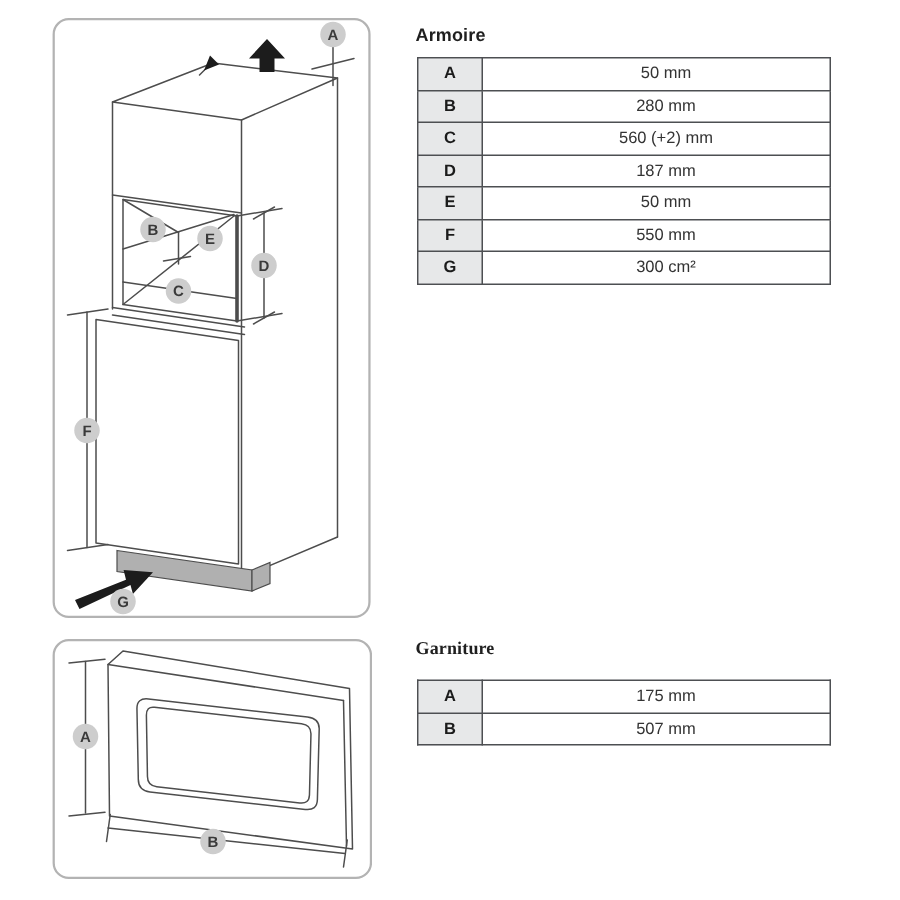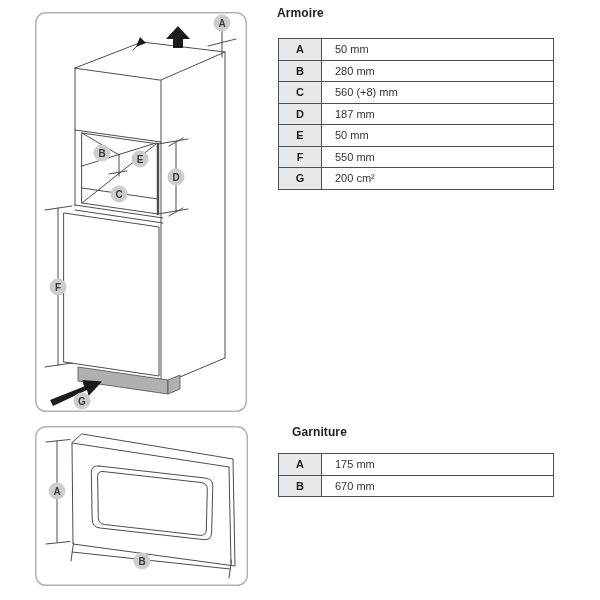--- a/index.html
+++ b/index.html
@@ -6,38 +6,38 @@
   body {
     width:600px; height:600px; background:#ffffff; position:relative; overflow:hidden;
     font-family:"Liberation Sans", sans-serif;
   }
   .canvas { position:absolute; inset:0; }
 
   
   .section-title {
     position:absolute; font-size:12px; font-weight:600; color:#1f1f1f; letter-spacing:0.1px;
   }
-  .title-armoire   { left:277px; top:6px;text-align:right; }
-  .title-garniture { left:292px; top:425px; }
+  .title-armoire   { left:277px; top:16px;text-align:right; }
+  .title-garniture { left:277px; top:425px;font-family:Liberation Serif, serif; }
 
   
   .dims-table {
     position:absolute; border-collapse:collapse; width:276px; table-layout:fixed;
     background:#fff;
   }
   .table-armoire   { left:278px; top:38px; }
   .table-garniture { left:278px; top:453px; }
   .dims-table td {
     border:1.5px solid #4d4f52; height:20.5px; font-size:11px; padding:0;
     vertical-align:middle;
   }
   .dims-table td.key {
     width:42px; background:#e7e8e9; text-align:center; font-weight:700; color:#1b1b1b;
   }
-  .dims-table td.val { padding-left:13px; color:#333333; }
+  .dims-table td.val { padding-left:13px; color:#333333;text-align:center; }
 
   
   .diagram { position:absolute; display:block; }
   .diagram-armoire   { left:34px; top:11px;  width:214px; height:402px; }
   .diagram-garniture { left:34px; top:425px; width:214px; height:162px; }
 
   .box  { fill:#ffffff; stroke:#b3b3b3; stroke-width:1.5; }
   .art  { stroke:#4d4d4d; stroke-width:1; fill:none; stroke-linecap:round; stroke-linejoin:round; }
   .thick { stroke-width:2.4; }
   .fill-dark { fill:#1c1c1c; stroke:none; }
@@ -140,37 +140,37 @@
       <tr>
         <td class="key">A</td>
         <td class="val">50 mm</td>
       </tr>
       <tr>
         <td class="key">B</td>
         <td class="val">280 mm</td>
       </tr>
       <tr>
         <td class="key">C</td>
-        <td class="val">560 (+8) mm</td>
+        <td class="val">560 (+2) mm</td>
       </tr>
       <tr>
         <td class="key">D</td>
         <td class="val">187 mm</td>
       </tr>
       <tr>
         <td class="key">E</td>
         <td class="val">50 mm</td>
       </tr>
       <tr>
         <td class="key">F</td>
         <td class="val">550 mm</td>
       </tr>
       <tr>
         <td class="key">G</td>
-        <td class="val">200 cm²</td>
+        <td class="val">300 cm²</td>
       </tr>
     </tbody>
   </table>
 
   <svg class="diagram diagram-garniture" viewBox="34 425 214 162">
     <rect class="box" x="35.8" y="426.8" width="211.5" height="158.5" rx="10"></rect>
 
     <g class="art">
 
       <path d="M82,434 L233,459 L235,566 L73,544 L72,443 Z"></path>
@@ -202,18 +202,18 @@
   <div class="section-title title-garniture">Garniture</div>
 
   <table class="dims-table table-garniture">
     <tbody>
       <tr>
         <td class="key">A</td>
         <td class="val">175 mm</td>
       </tr>
       <tr>
         <td class="key">B</td>
-        <td class="val">670 mm</td>
+        <td class="val">507 mm</td>
       </tr>
     </tbody>
   </table>
 
 </div>
 
 </body></html>

